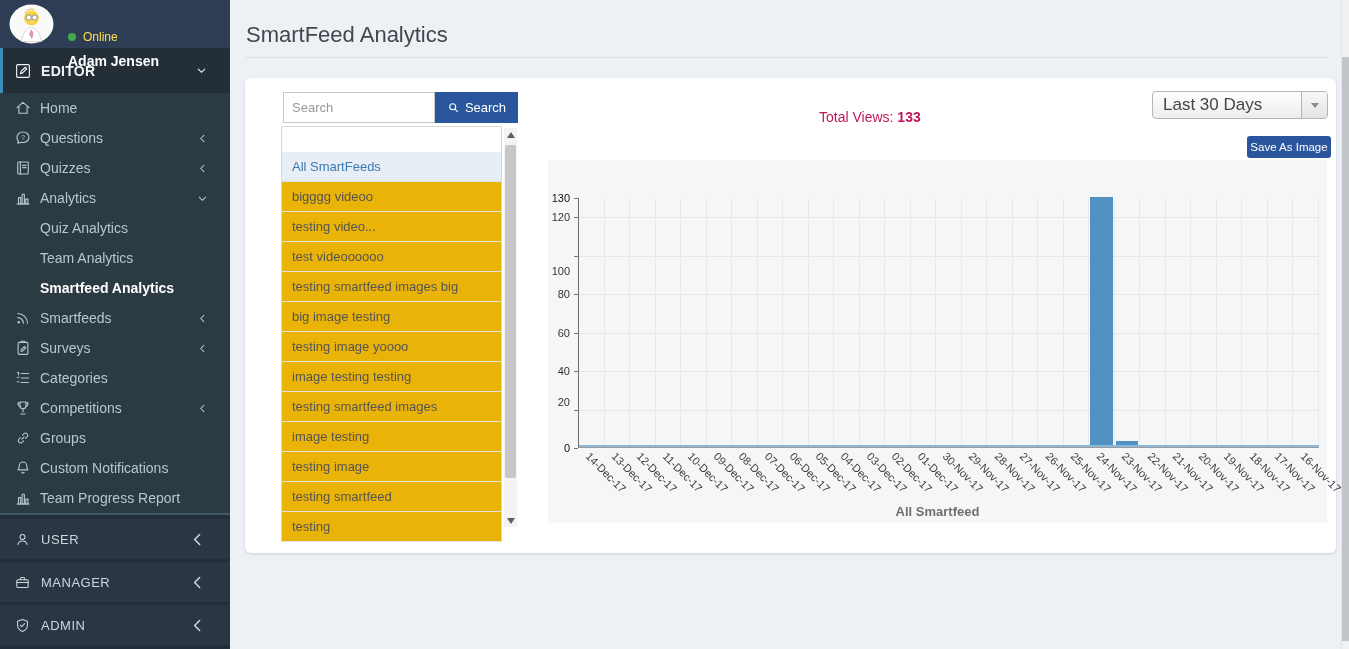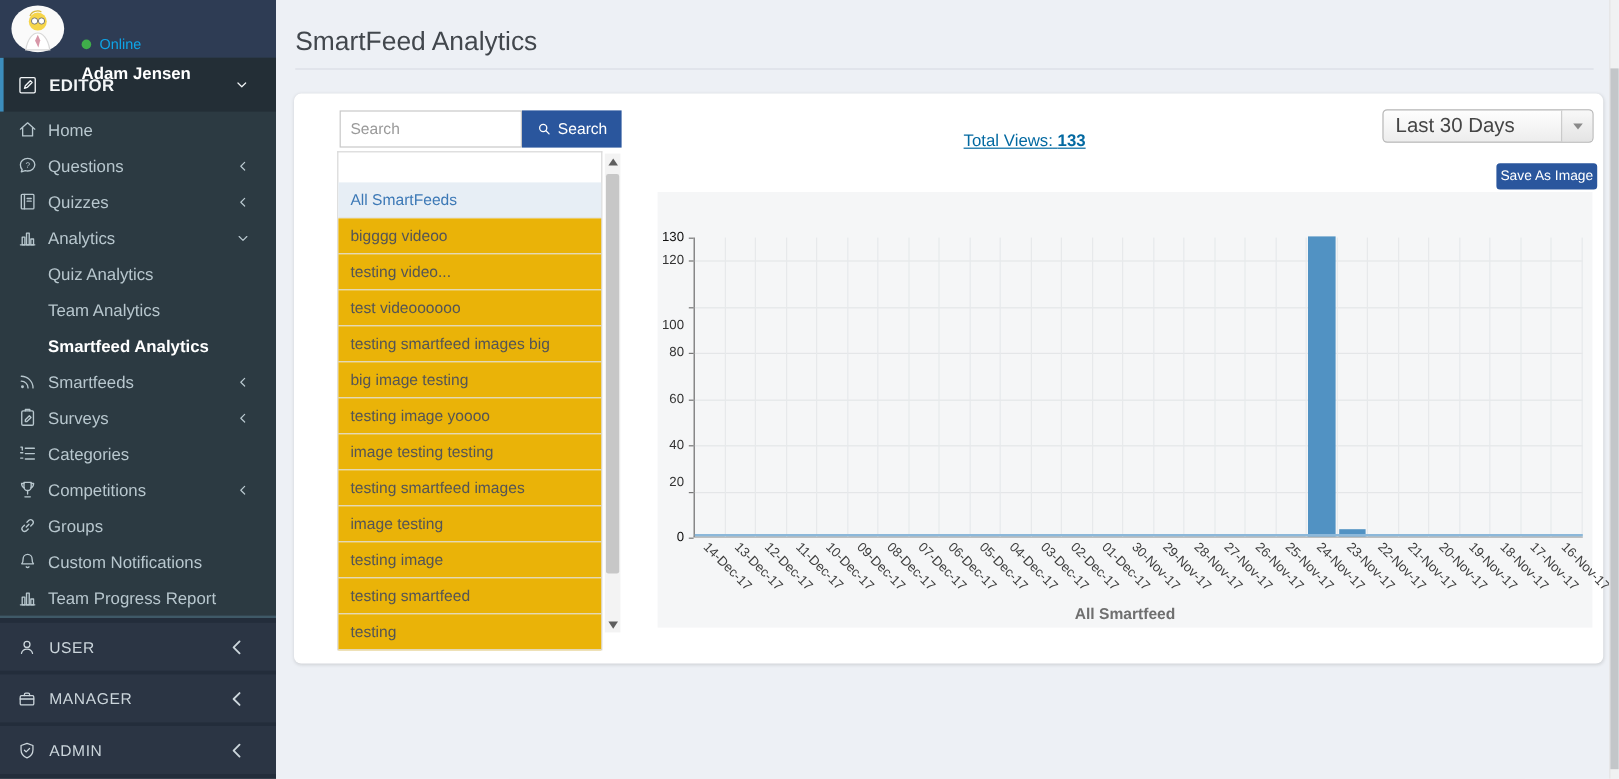--- a/index.html
+++ b/index.html
@@ -5,21 +5,21 @@
   * { margin:0; padding:0; box-sizing:border-box; }
   html,body { width:1349px; height:649px; overflow:hidden; }
   body { font-family:"Liberation Sans","DejaVu Sans",sans-serif; background:#edf0f5; position:relative; }
 
   
   .sidebar { position:absolute; left:0; top:0; width:230px; height:649px; background:#2c3a42; }
   .user-panel { position:relative; height:48px; background:#2e3c54; }
   .avatar { position:absolute; left:9px; top:4px; width:45px; height:40px; }
   .avatar svg { width:100%; height:100%; }
   .user-name { position:absolute; left:68px; top:9px; color:#fff; font-weight:bold; font-size:14px;margin-top:44px; }
-  .user-status { position:absolute; left:68px; top:30px; color:#0ea5e9; font-size:12px; display:flex; align-items:center; }
+  .user-status { position:absolute; left:68px; top:30px; color:#fde047; font-size:12px; display:flex; align-items:center; }
   .status-dot { width:8px; height:8px; border-radius:50%; background:#3fae4a; margin-right:7px; display:inline-block; }
 
   .editor-header { height:45px; background:#232e36; border-left:3px solid #3c8dbc; display:flex; align-items:center; color:#f2f5f7; font-weight:bold; font-size:14px; padding:0 14px 0 11px; }
   .editor-header .mi { margin-right:9px; }
   .editor-header .hlabel { flex:1; letter-spacing:.3px; }
 
   .menu { }
   .menu-item { height:30px; display:flex; align-items:center; color:#b8c7ce; font-size:14px; padding:0 14px; cursor:pointer; }
   .menu-item .mlabel { flex:1; white-space:nowrap; }
   .menu-item .mi { margin-right:8px; }
@@ -52,21 +52,21 @@
   .feed-item.active { background:#e7eef5; color:#3d79b6;margin-top:25px; }
 
   .feed-scrollbar { position:absolute; left:259px; top:50px; width:13px; height:399px; background:#f3f3f3; }
   .fs-arrow { position:absolute; left:0; width:13px; height:13px; display:flex; align-items:center; justify-content:center; cursor:pointer; }
   .fs-arrow.up { top:0; }
   .fs-arrow.down { bottom:0; }
   .tri-up { width:0; height:0; border-left:4px solid transparent; border-right:4px solid transparent; border-bottom:6px solid #5f5f5f; }
   .tri-down { width:0; height:0; border-left:4px solid transparent; border-right:4px solid transparent; border-top:6px solid #5f5f5f; }
   .fs-thumb { position:absolute; left:1px; width:11px; top:17px; height:333px; background:#c7c7c7; border-radius:2px; cursor:pointer; }
 
-  .total-views { position:absolute; left:558px; top:31px; font-size:14px; color:#0369a1;text-decoration:underline; }
+  .total-views { position:absolute; left:574px; top:31px; font-size:14px; color:#be185d; }
   .total-views b { font-weight:bold; }
 
   .range-dropdown { position:absolute; left:907px; top:13px; width:176px; height:28px; border:1px solid #b5b5b5; border-radius:4px; background:linear-gradient(#fefefe,#ededed); display:flex; align-items:center; cursor:pointer; }
   .range-label { flex:1; padding-left:10px; font-size:17px; color:#454545; }
   .range-caret-btn { width:26px; height:100%; border-left:1px solid #b5b5b5; display:flex; align-items:center; justify-content:center; background:linear-gradient(#f8f8f8,#e4e4e4); border-radius:0 3px 3px 0; }
   .caret { width:0; height:0; border-left:4px solid transparent; border-right:4px solid transparent; border-top:5px solid #8a8a8a; }
 
   .save-button { position:absolute; left:1002px; top:58px; width:84px; height:22px; background:#2a569d; color:#fff; border:none; border-radius:3px; font-size:11.5px; font-family:inherit; cursor:pointer; }
 
   

